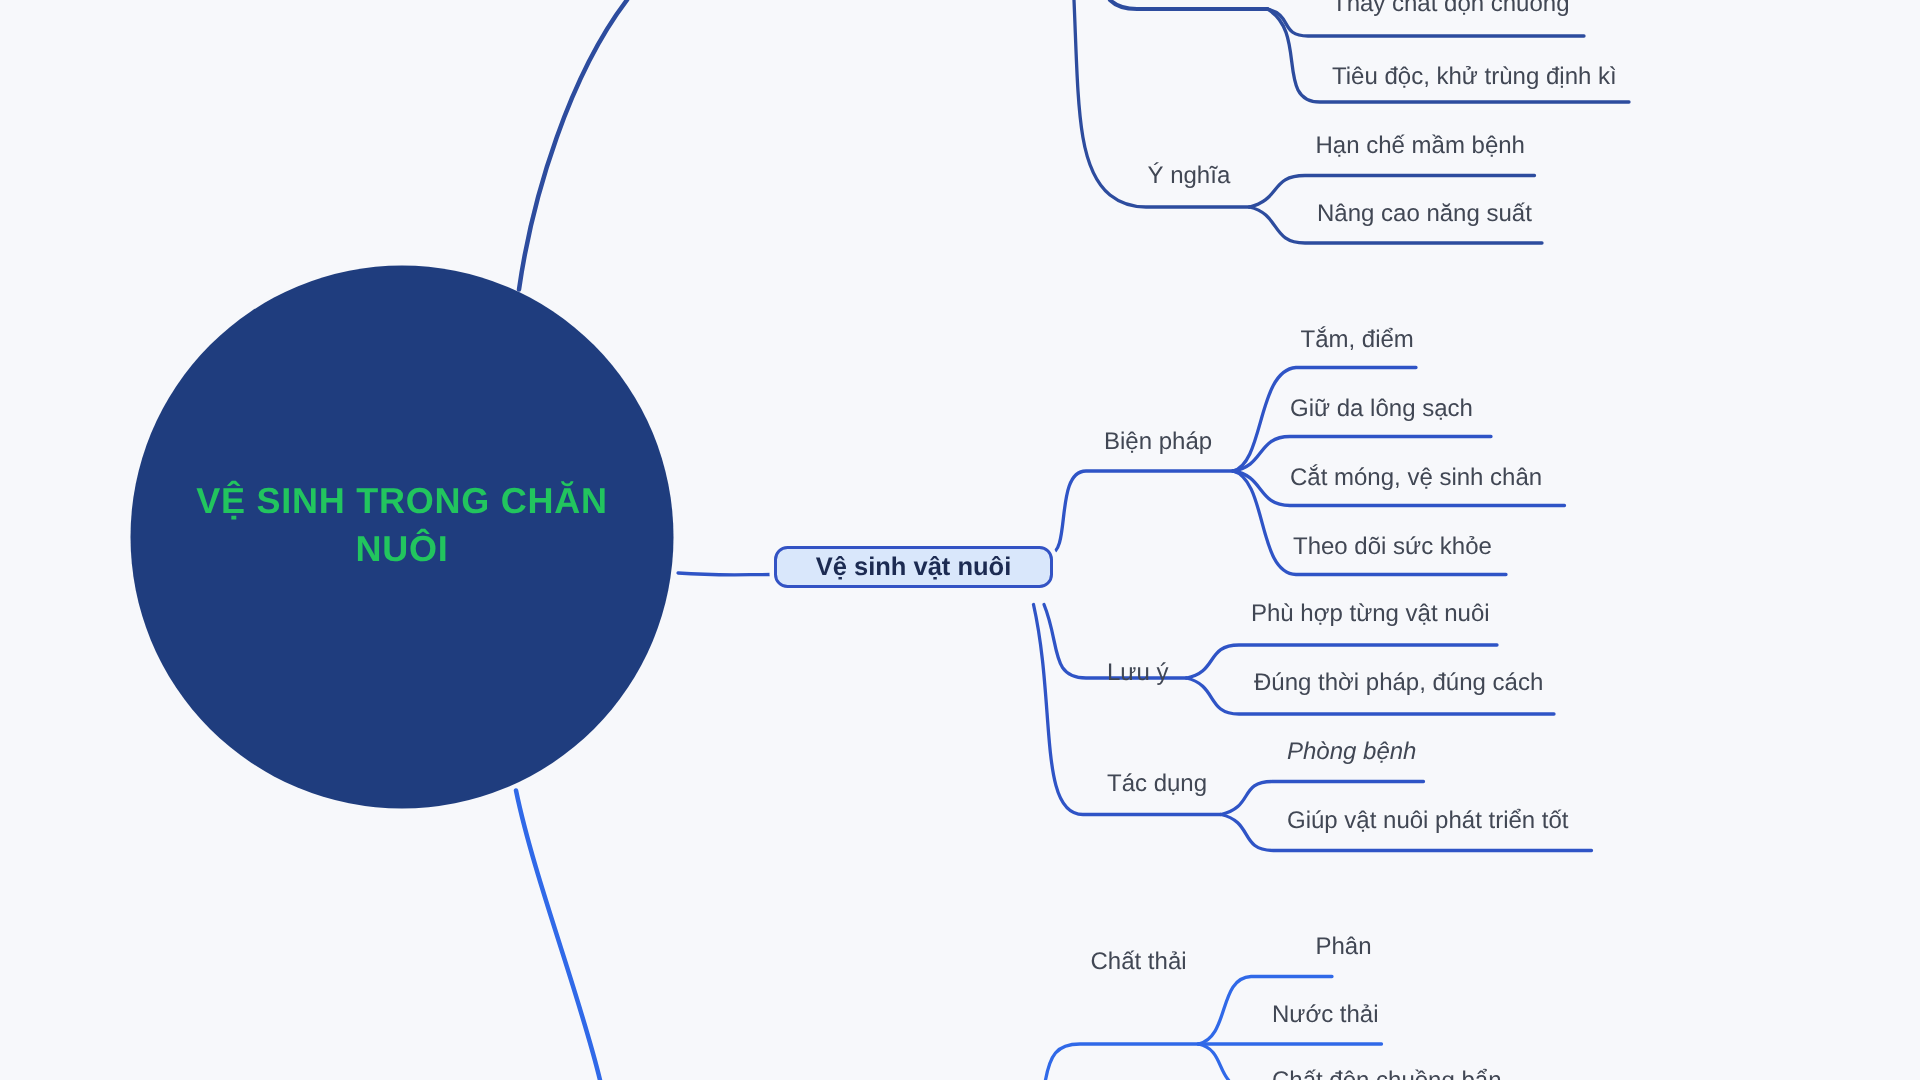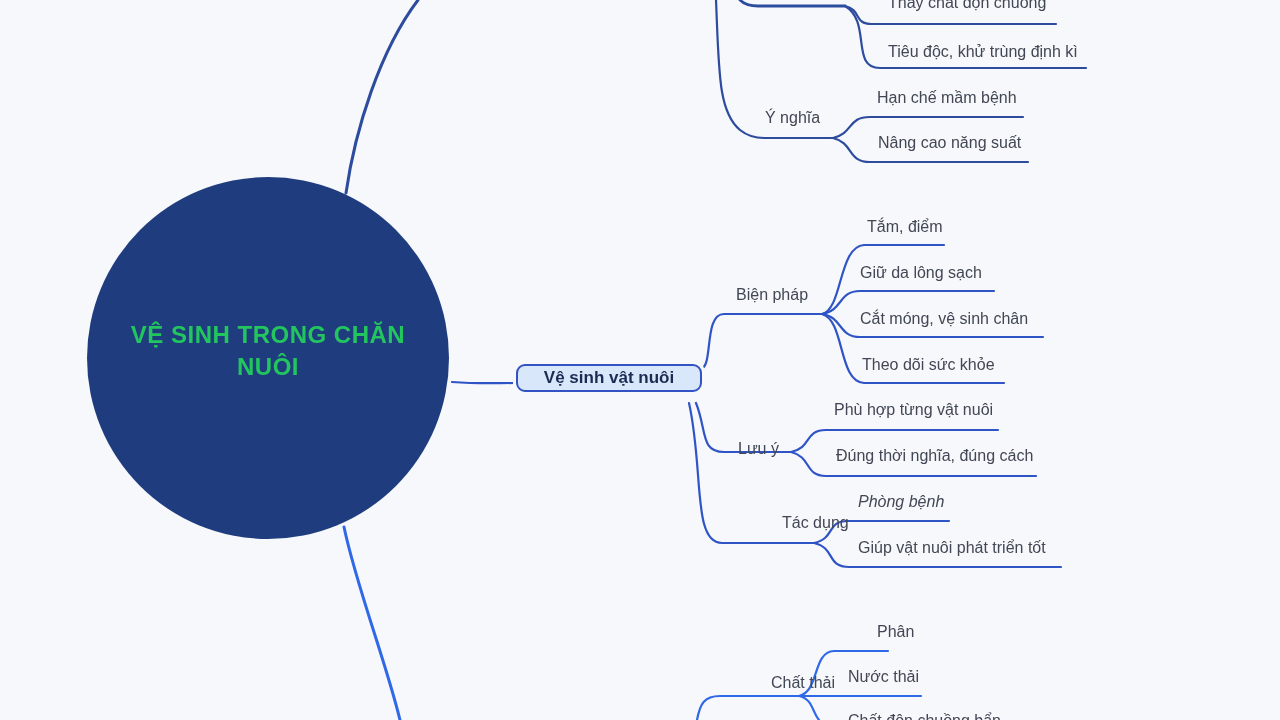--- a/index.html
+++ b/index.html
@@ -89,23 +89,23 @@
   <div class="lbl" style="left:877px;top:88px;">Hạn chế mầm bệnh</div>
   <div class="lbl" style="left:878px;top:133px;">Nâng cao năng suất</div>
 
   <div class="lbl" style="left:736px;top:285px;">Biện pháp</div>
   <div class="lbl" style="left:867px;top:217px;">Tắm, điểm</div>
   <div class="lbl" style="left:860px;top:263px;">Giữ da lông sạch</div>
   <div class="lbl" style="left:860px;top:309px;text-align:center;">Cắt móng, vệ sinh chân</div>
   <div class="lbl" style="left:862px;top:355px;">Theo dõi sức khỏe</div>
   <div class="lbl" style="left:738px;top:423px;margin-top:16px;">Lưu ý</div>
   <div class="lbl" style="left:834px;top:400px;">Phù hợp từng vật nuôi</div>
-  <div class="lbl" style="left:836px;top:446px;">Đúng thời nghĩa, đúng cách</div>
-  <div class="lbl" style="left:738px;top:513px;margin-left:44px;">Tác dụng</div>
+  <div class="lbl" style="left:836px;top:446px;">Đúng thời pháp, đúng cách</div>
+  <div class="lbl" style="left:738px;top:513px;">Tác dụng</div>
   <div class="lbl" style="left:858px;top:492px;font-style:italic;">Phòng bệnh</div>
   <div class="lbl" style="left:858px;top:538px;">Giúp vật nuôi phát triển tốt</div>
 
-  <div class="lbl" style="left:727px;top:673px;margin-left:44px;">Chất thải</div>
+  <div class="lbl" style="left:727px;top:632px;">Chất thải</div>
   <div class="lbl" style="left:848px;top:622px;margin-left:29px;">Phân</div>
   <div class="lbl" style="left:848px;top:667px;">Nước thải</div>
   <div class="lbl" style="left:848px;top:711px;">Chất độn chuồng bẩn</div>
 
 </div>
 
 </body></html>

